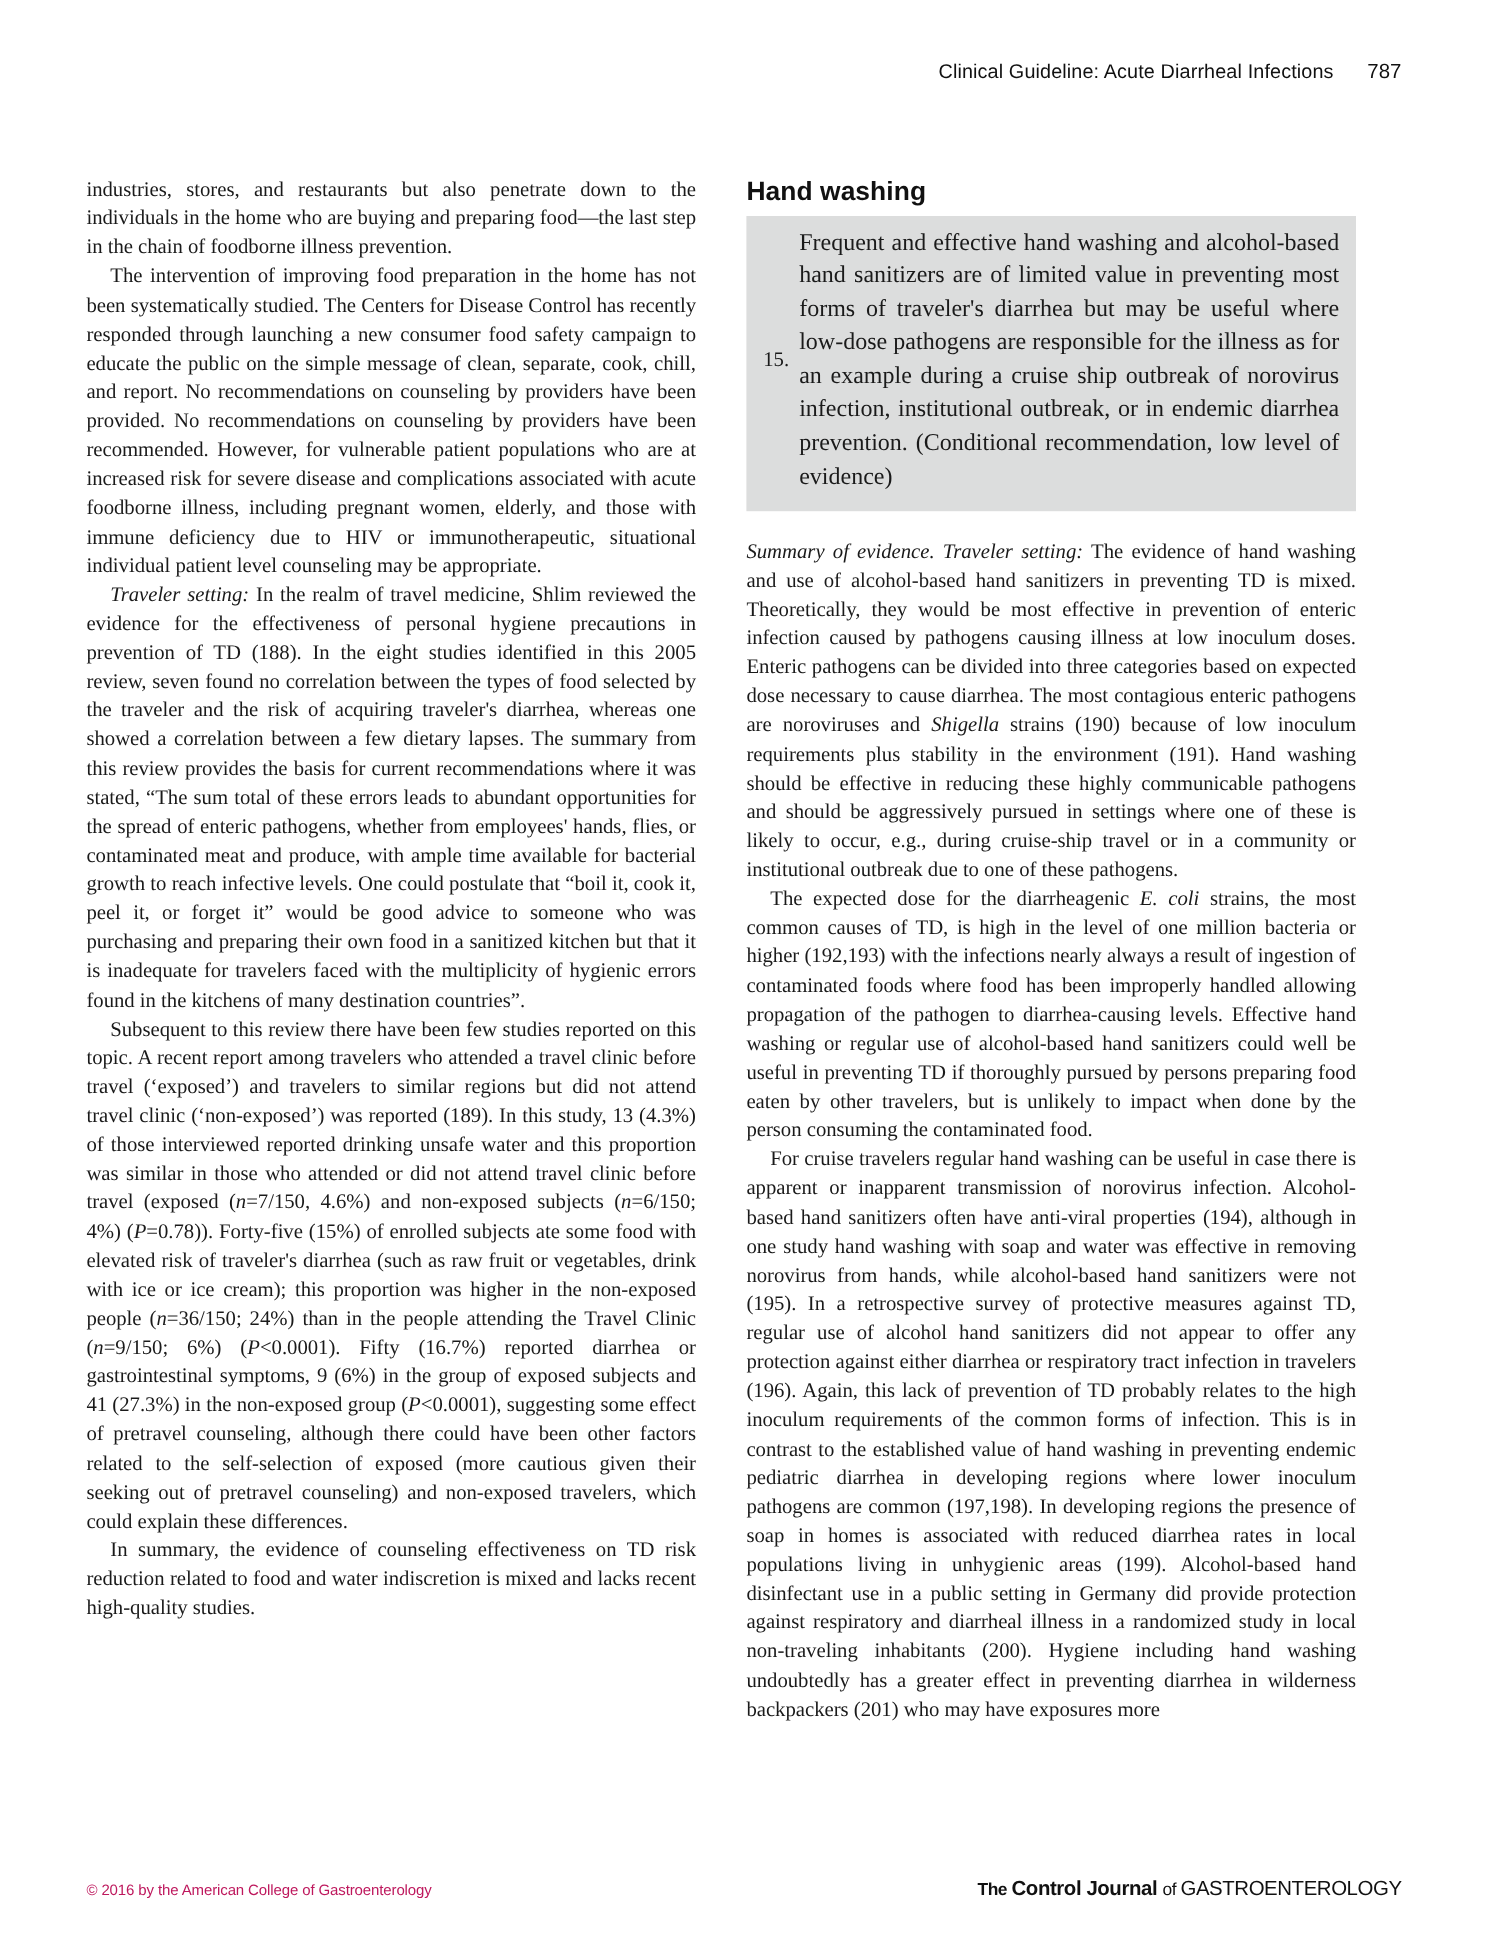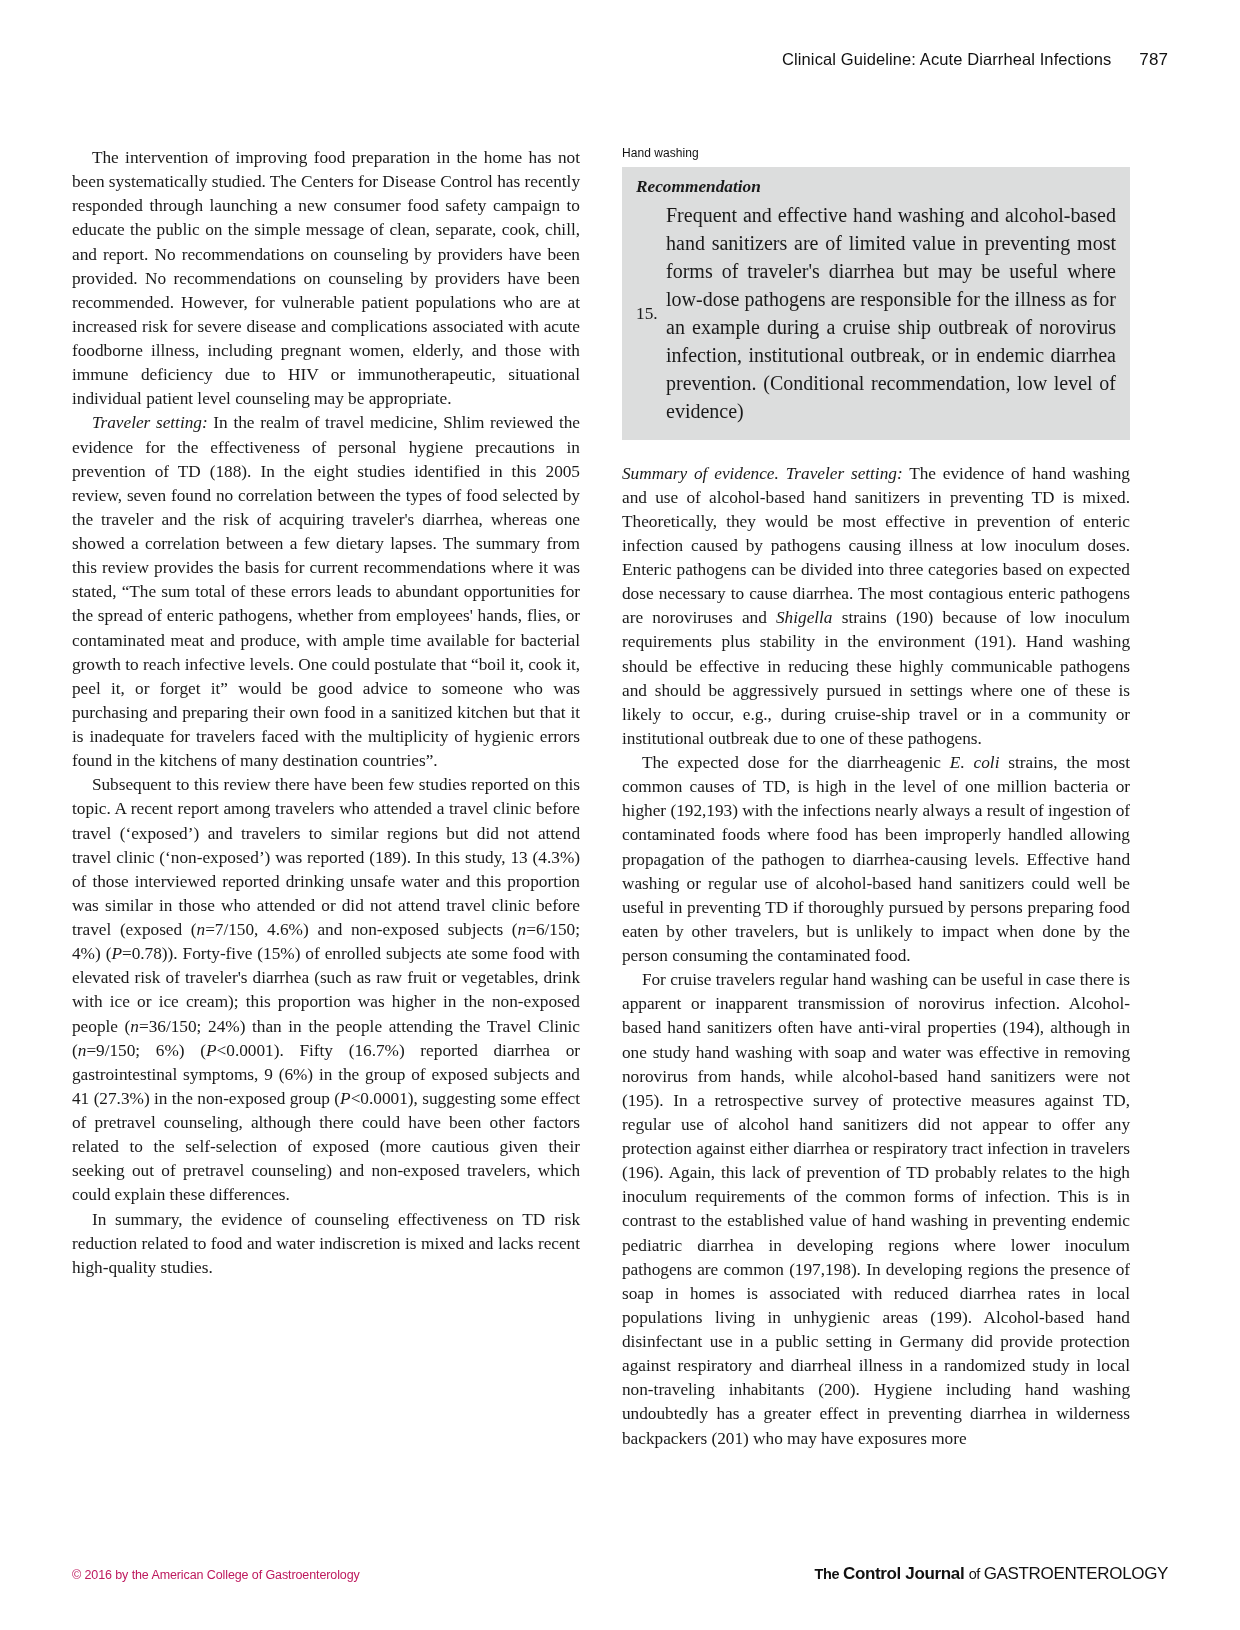--- a/index.html
+++ b/index.html
@@ -64,22 +64,22 @@
   }
   p.indent { text-indent: 1.15em; }
   p.noindent { text-indent: 0; }
 
   i, em { font-style: italic; }
   .bi { font-weight: normal; font-style: italic; }
 
   
   .section-head {
     font-family: "Liberation Sans", "DejaVu Sans", sans-serif;
-    font-weight: normal;
-    font-size: 12px;
+    font-weight: bold;
+    font-size: 22px;
     line-height: 1.25;
     margin: 0 0 6px 0;
     color: #111;
     letter-spacing: 0.05px;
   }
 
   
   .rec-box {
     background: #dcdddd;
     padding: 9px 14px 14px 14px;
@@ -145,37 +145,37 @@
 
 <div class="running-head">
   <span class="rh-title">Clinical Guideline: Acute Diarrheal Infections</span>
   <span class="rh-page">787</span>
 </div>
 
 <div class="page-body">
 
   <div class="col">
 
+    <p class="noindent">industries, stores, and restaurants but also penetrate down to the individuals in the home who are buying and preparing food—the last step in the chain of foodborne illness prevention.</p>
 
     <p class="indent">The intervention of improving food preparation in the home has not been systematically studied. The Centers for Disease Control has recently responded through launching a new consumer food safety campaign to educate the public on the simple message of clean, separate, cook, chill, and report. No recommendations on counseling by providers have been provided. No recommendations on counseling by providers have been recommended. However, for vulnerable patient populations who are at increased risk for severe disease and complications associated with acute foodborne illness, including pregnant women, elderly, and those with immune deficiency due to HIV or immunotherapeutic, situational individual patient level counseling may be appropriate.</p>
 
     <p class="indent"><i>Traveler setting:</i> <span>In the realm of travel medicine, Shlim reviewed the evidence for the effectiveness of personal hygiene precautions in prevention of TD (188). In the eight studies identified in this 2005 review, seven found no correlation between the types of food selected by the traveler and the risk of acquiring traveler's diarrhea, whereas one showed a correlation between a few dietary lapses. The summary from this review provides the basis for current recommendations where it was stated, “The sum total of these errors leads to abundant opportunities for the spread of enteric pathogens, whether from employees' hands, flies, or contaminated meat and produce, with ample time available for bacterial growth to reach infective levels. One could postulate that “boil it, cook it, peel it, or forget it” would be good advice to someone who was purchasing and preparing their own food in a sanitized kitchen but that it is inadequate for travelers faced with the multiplicity of hygienic errors found in the kitchens of many destination countries”.</span></p>
 
     <p class="indent"><span>Subsequent to this review there have been few studies reported on this topic. A recent report among travelers who attended a travel clinic before travel (‘exposed’) and travelers to similar regions but did not attend travel clinic (‘non-exposed’) was reported (189). In this study, 13 (4.3%) of those interviewed reported drinking unsafe water and this proportion was similar in those who attended or did not attend travel clinic before travel (exposed (</span><i>n</i><span>=7/150, 4.6%) and non-exposed subjects (</span><i>n</i><span>=6/150; 4%) (</span><i>P</i><span>=0.78)). Forty-five (15%) of enrolled subjects ate some food with elevated risk of traveler's diarrhea (such as raw fruit or vegetables, drink with ice or ice cream); this proportion was higher in the non-exposed people (</span><i>n</i><span>=36/150; 24%) than in the people attending the Travel Clinic (</span><i>n</i><span>=9/150; 6%) (</span><i>P</i><span>&lt;0.0001). Fifty (16.7%) reported diarrhea or gastrointestinal symptoms, 9 (6%) in the group of exposed subjects and 41 (27.3%) in the non-exposed group (</span><i>P</i><span>&lt;0.0001), suggesting some effect of pretravel counseling, although there could have been other factors related to the self-selection of exposed (more cautious given their seeking out of pretravel counseling) and non-exposed travelers, which could explain these differences.</span></p>
 
     <p class="indent">In summary, the evidence of counseling effectiveness on TD risk reduction related to food and water indiscretion is mixed and lacks recent high-quality studies.</p>
 
   </div>
 
   <div class="col">
 
     <div class="section-head">Hand washing</div>
 
     <div class="rec-box" style="background: rgb(220, 221, 221);">
-      <div class="rec-box-title">Recommendation</div>
       <div class="rec-item">
         <span class="rec-num">15.</span>
         <span class="rec-text">Frequent and effective hand washing and alcohol-based hand sanitizers are of limited value in preventing most forms of traveler's diarrhea but may be useful where low-dose pathogens are responsible for the illness as for an example during a cruise ship outbreak of norovirus infection, institutional outbreak, or in endemic diarrhea prevention. (Conditional recommendation, low level of evidence)</span>
       </div>
     </div>
 
     <p class="noindent"><span class="bi">Summary of evidence.</span> <i>Traveler setting:</i> <span>The evidence of hand washing and use of alcohol-based hand sanitizers in preventing TD is mixed. Theoretically, they would be most effective in prevention of enteric infection caused by pathogens causing illness at low inoculum doses. Enteric pathogens can be divided into three categories based on expected dose necessary to cause diarrhea. The most contagious enteric pathogens are noroviruses and </span><i>Shigella</i><span> strains (190) because of low inoculum requirements plus stability in the environment (191). Hand washing should be effective in reducing these highly communicable pathogens and should be aggressively pursued in settings where one of these is likely to occur, e.g., during cruise-ship travel or in a community or institutional outbreak due to one of these pathogens.</span></p>
 
     <p class="indent"><span>The expected dose for the diarrheagenic </span><i>E. coli</i><span> strains, the most common causes of TD, is high in the level of one million bacteria or higher (192,193) with the infections nearly always a result of ingestion of contaminated foods where food has been improperly handled allowing propagation of the pathogen to diarrhea-causing levels. Effective hand washing or regular use of alcohol-based hand sanitizers could well be useful in preventing TD if thoroughly pursued by persons preparing food eaten by other travelers, but is unlikely to impact when done by the person consuming the contaminated food.</span></p>
 

